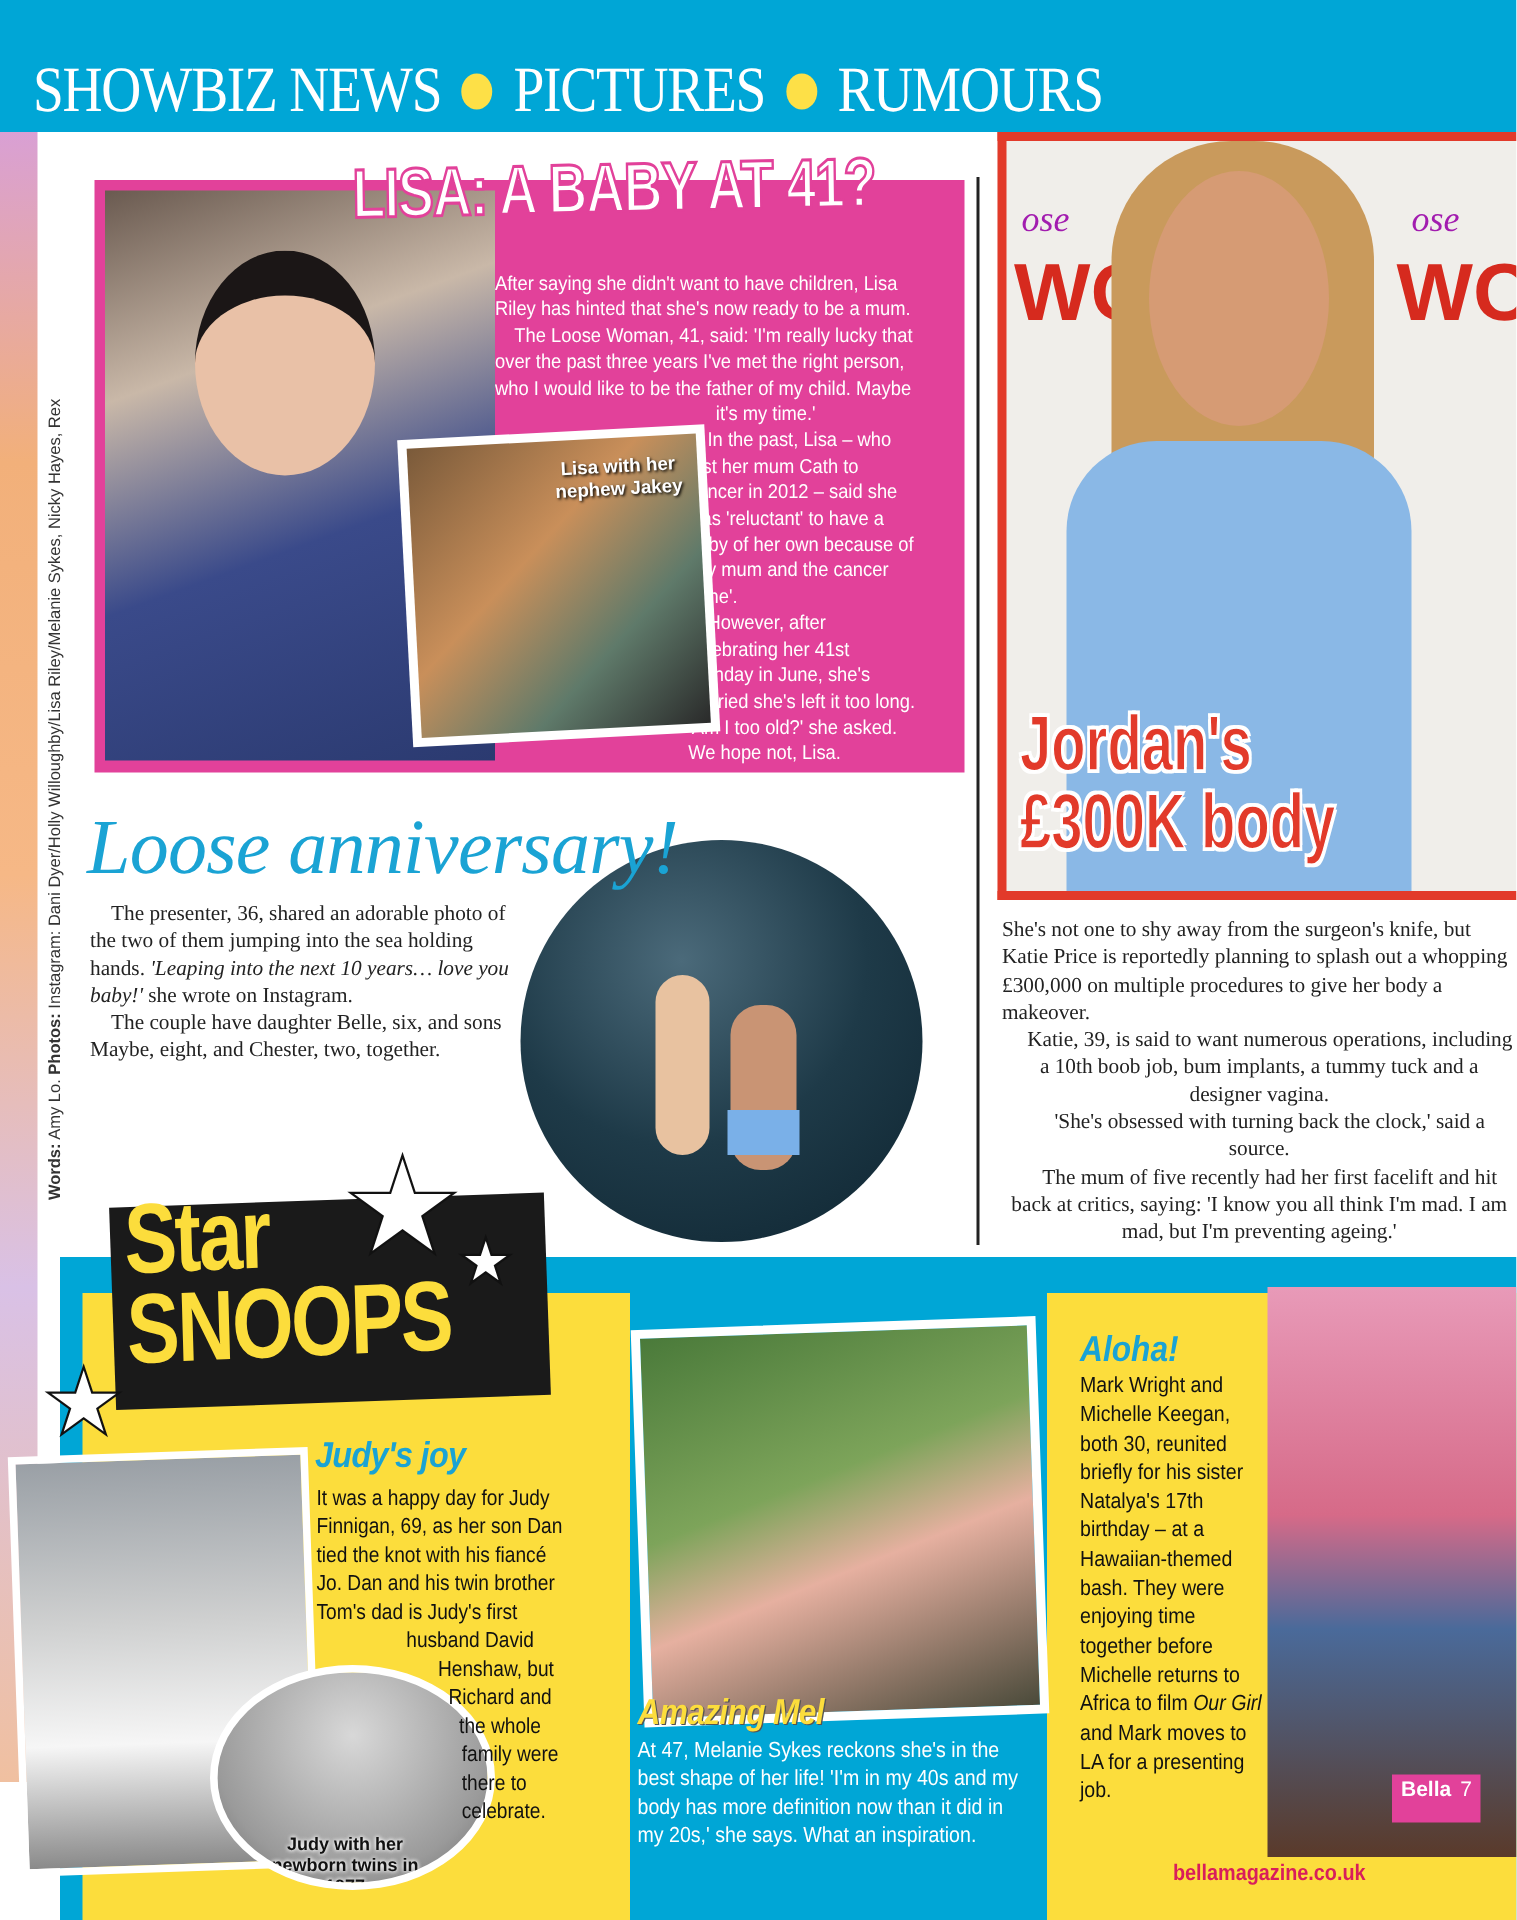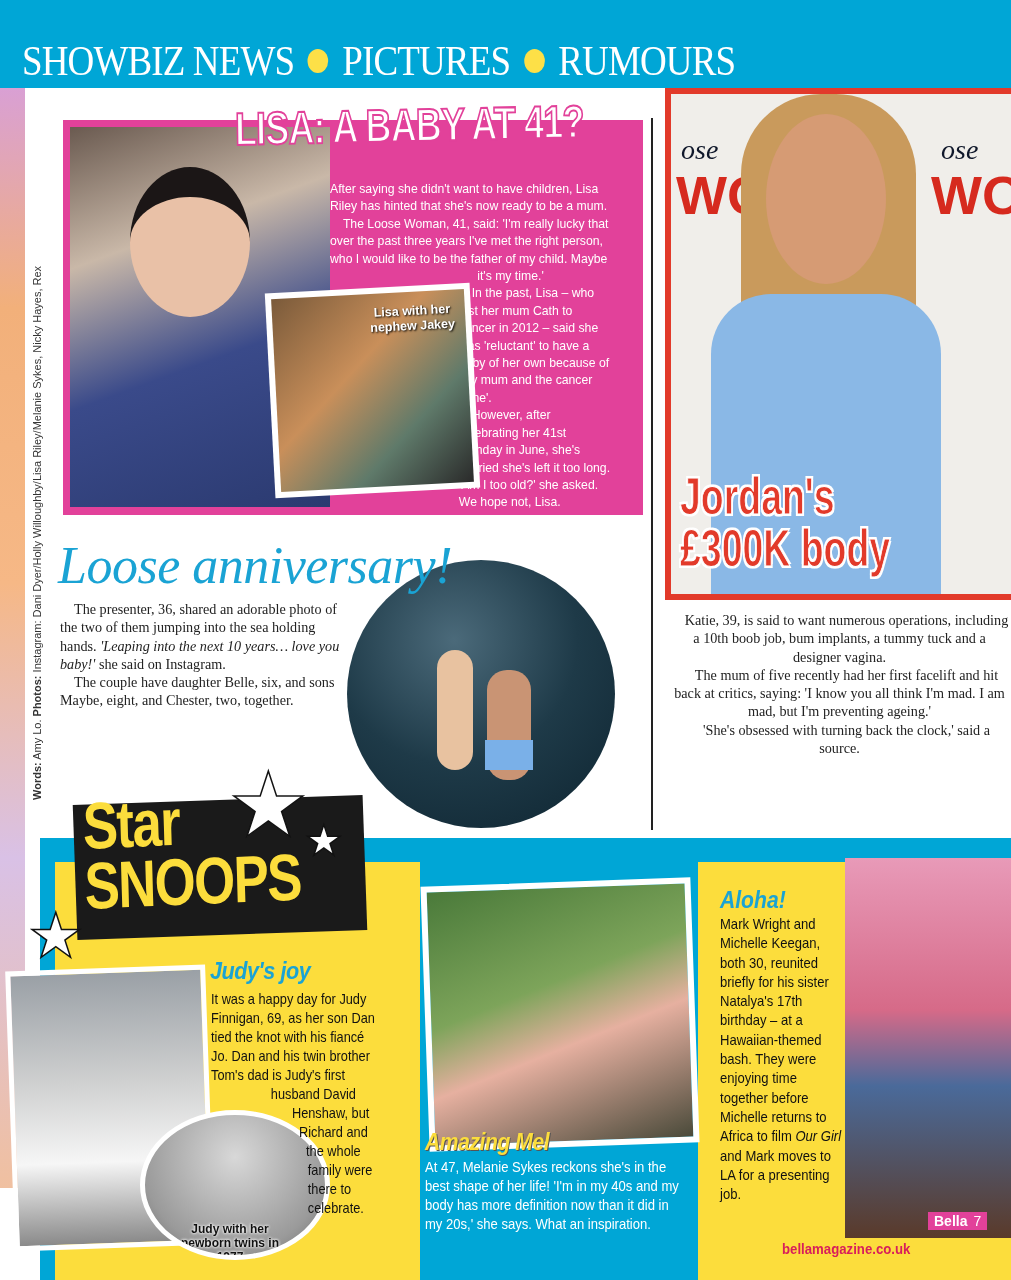--- a/index.html
+++ b/index.html
@@ -29,21 +29,21 @@
   .lisa-inset .pic { width: 100%; height: 100%; background: linear-gradient(135deg, #7a5a3a 0%, #c98f5a 40%, #5f7a6a 70%, #2a2a2a 100%); position: relative; }
   .lisa-inset .cap { position: absolute; right: 8px; top: 12px; color: #fff; font-weight: bold; font-size: 12.5px; line-height: 15px; text-align: center; text-shadow: 1px 1px 2px #000; }
   .lisa-text .r2 { margin-left: 140px; }
 
   
   .vdivider { left: 651px; top: 118px; width: 2px; height: 712px; background: #222; }
 
   
   .jordan-photo { left: 665px; top: 88px; width: 346px; height: 512px; background: #f0eeea; border: 6px solid #e23a2a; border-right: none; overflow: hidden; }
   .jordan-photo .brand { position: absolute; font-weight: bold; font-size: 54px; color: #d62a1e; font-family: "Liberation Sans", sans-serif; }
-  .jordan-photo .brand2 { position: absolute; font-style: italic; font-size: 28px; color: #0f172a; font-family: "Liberation Serif", serif; }
+  .jordan-photo .brand2 { position: absolute; font-style: italic; font-size: 24px; color: #a21caf; font-family: "Liberation Serif", serif; }
   .jordan-photo .body { position: absolute; left: 40px; top: 200px; width: 230px; height: 320px; background: #8ab8e6; border-radius: 60px 60px 20px 20px; }
   .jordan-photo .head { position: absolute; left: 95px; top: 20px; width: 120px; height: 170px; border-radius: 50%; background: #d69b74; }
   .jordan-photo .hair { position: absolute; left: 70px; top: 0px; width: 175px; height: 250px; border-radius: 80px 80px 40px 40px; background: #c99a5c; }
   .jordan-headline { left: 680px; top: 470px; font-size: 52px; font-weight: bold; color: #e23a2a; line-height: 52px; -webkit-text-stroke: 1px #ffffff; transform: scaleX(0.72); transform-origin: left top; white-space: nowrap; text-shadow: 2px 2px 0 #fff, -2px -2px 0 #fff, 2px -2px 0 #fff, -2px 2px 0 #fff; }
   .jordan-text { left: 668px; top: 611px; width: 343px; font-family: "Liberation Serif", serif; font-size: 14.2px; line-height: 18.3px; color: #222; }
   .jordan-text p.ind { text-indent: 14px; text-align: center; }
 
   
   .anniv-title { left: 58px; top: 536px; font-family: "Liberation Serif", serif; font-style: italic; font-size: 52px; color: #1aa3d4; white-space: nowrap; letter-spacing: -0.5px; }
   .anniv-text { left: 60px; top: 600px; width: 290px; font-family: "Liberation Serif", serif; font-size: 14.2px; line-height: 18.3px; color: #222; }
@@ -73,21 +73,21 @@
   .mel-photo { left: 425px; top: 882px; width: 270px; height: 265px; background: linear-gradient(160deg, #4a7a3a 0%, #7da45a 40%, #e6b0a0 60%, #4a4a3a 100%); border: 6px solid #fff; transform: rotate(-2deg); }
   .mel-head { left: 425px; top: 1128px; font-size: 24px; font-weight: bold; font-style: italic; color: #fcdd3c; transform: scaleX(0.88); transform-origin: left top; letter-spacing: -0.5px; text-shadow: 1px 1px 0 #555; }
   .mel-text { left: 425px; top: 1158px; width: 285px; font-size: 14.5px; line-height: 19px; color: #ffffff; transform: scaleX(0.9); transform-origin: left top; }
 
   .aloha-photo { left: 845px; top: 858px; width: 166px; height: 380px; background: linear-gradient(180deg, #e89ab8 0%, #d66a88 40%, #4a6a9a 60%, #5a3a2a 100%); }
   .aloha-head { left: 720px; top: 886px; font-size: 24px; font-weight: bold; font-style: italic; color: #1aa3d4; transform: scaleX(0.88); transform-origin: left top; }
   .aloha-text { left: 720px; top: 915px; width: 135px; font-size: 14.5px; line-height: 19.3px; color: #111; transform: scaleX(0.9); transform-origin: left top; }
   .aloha-text i { font-style: italic; }
 
   .footer-site { left: 782px; top: 1240px; font-size: 15px; font-weight: bold; color: #d81e5b; transform: scaleX(0.88); transform-origin: left top; }
-  .footer-badge { left: 928px; top: 1212px; height: 18px; padding: 0 6px; background: #e2419a; color: #fff; font-weight: bold; font-size: 14px; line-height: 18px; display: flex; gap: 6px; }
+  .footer-badge { left: 928px; top: 1183px; height: 32px; padding: 0 6px; background: #e2419a; color: #fff; font-weight: bold; font-size: 14px; line-height: 18px; display: flex; gap: 6px; }
   .footer-badge .pg { font-weight: normal; }
 </style>
 </head>
 <body>
 
 <div class="abs header"></div>
 <div class="abs header-title">
   <span>SHOWBIZ NEWS</span>
   <span class="dot"></span>
   <span>PICTURES</span>
@@ -130,33 +130,34 @@
   <span class="brand" style="left:260px;top:70px">WOM</span>
   <div class="hair"></div>
   <div class="head"></div>
   <div class="body"></div>
 </div>
 <div class="abs jordan-headline">
   <div>Jordan's</div>
   <div>£300K body</div>
 </div>
 <div class="abs jordan-text">
+  <p>She's not one to shy away from the surgeon's knife, but Katie Price is reportedly planning to splash out a whopping £300,000 on multiple procedures to give her body a makeover.</p>
   <p class="ind">Katie, 39, is said to want numerous operations, including a 10th boob job, bum implants, a tummy tuck and a designer vagina.</p>
+  <p class="ind">'She's obsessed with turning back the clock,' said a source.</p>
   <p class="ind">The mum of five recently had her first facelift and hit back at critics, saying: 'I know you all think I'm mad. I am mad, but I'm preventing ageing.'</p>
-  <p class="ind">'She's obsessed with turning back the clock,' said a source.</p>
 </div>
 
 <div class="abs anniv-photo">
   <div class="p1"></div>
     <div class="p2"></div>
     <div class="shorts"></div>
 </div>
 <div class="abs anniv-title">Loose anniversary!</div>
 <div class="abs anniv-text">
-  <p class="ind"><span>The presenter, 36, shared an adorable photo of the two of them jumping into the sea holding hands. </span><i>'Leaping into the next 10 years… love you baby!'</i><span> she said on Instagram.</span></p>
+  <p class="ind"><span>The presenter, 36, shared an adorable photo of the two of them jumping into the sea holding hands. </span><i>'Leaping into the next 10 years… love you baby!'</i><span> she wrote on Instagram.</span></p>
   <p class="ind">The couple have daughter Belle, six, and sons Maybe, eight, and Chester, two, together.</p>
 </div>
 
 <div class="abs snoops-blue"></div>
 <div class="abs snoops-yellow-left"></div>
 <div class="abs snoops-blue-mid"></div>
 <div class="abs snoops-yellow-right"></div>
 
 <div class="abs snoops-title-box"></div>
 <div class="abs snoops-title">

